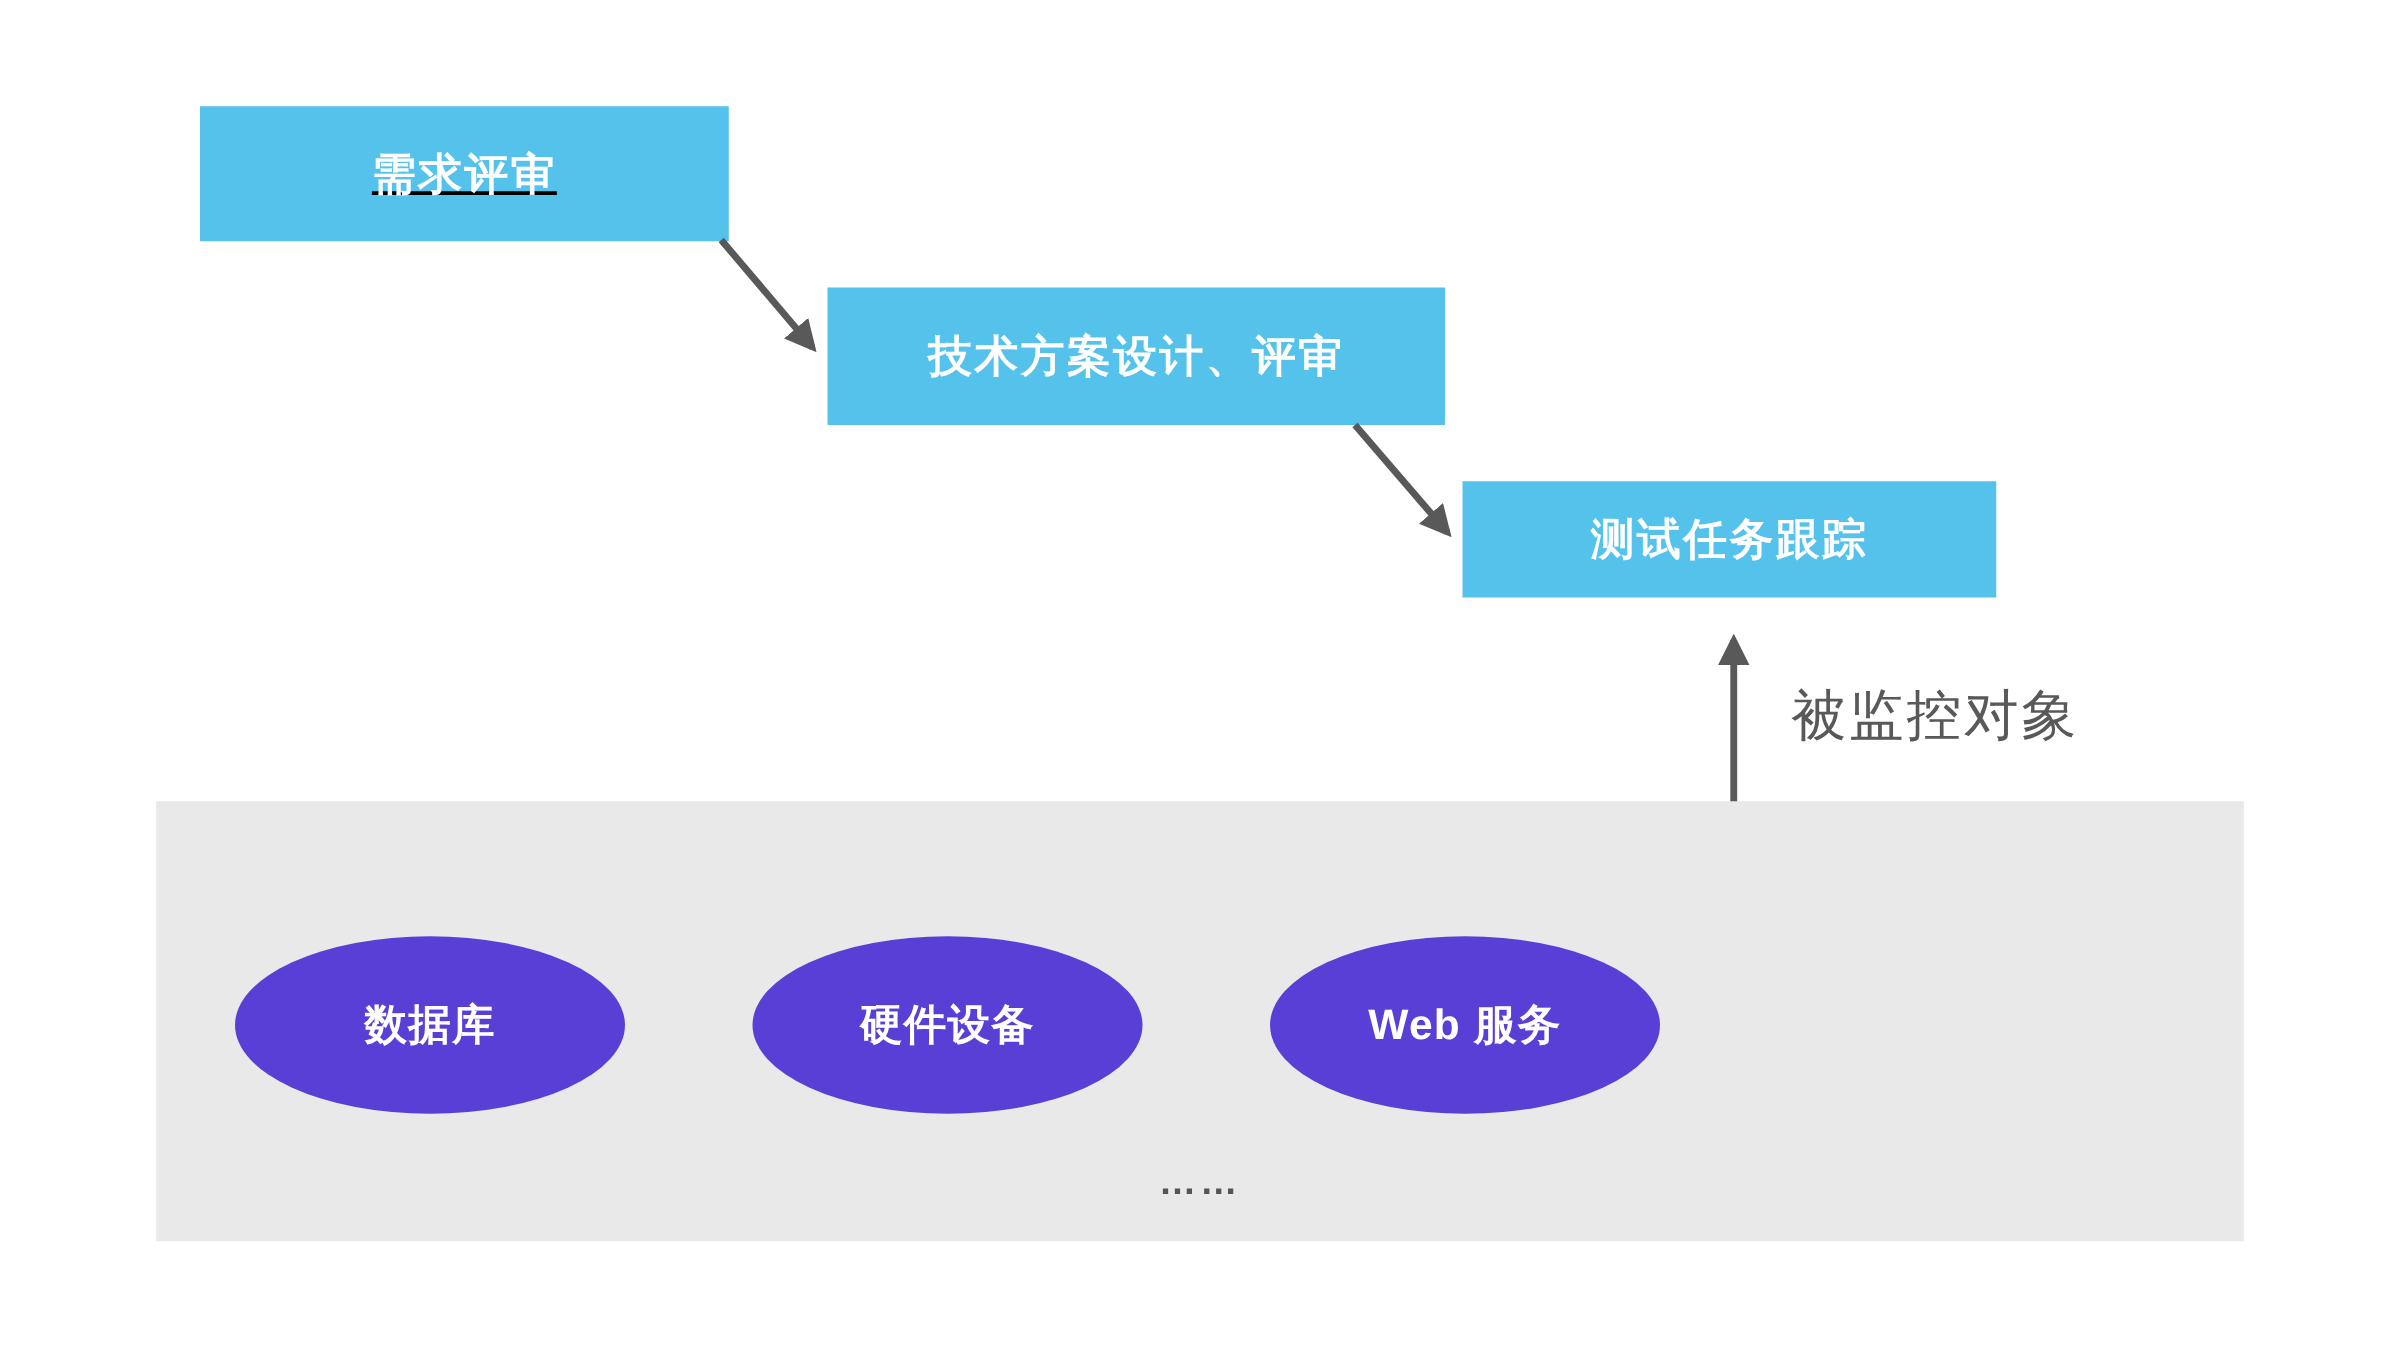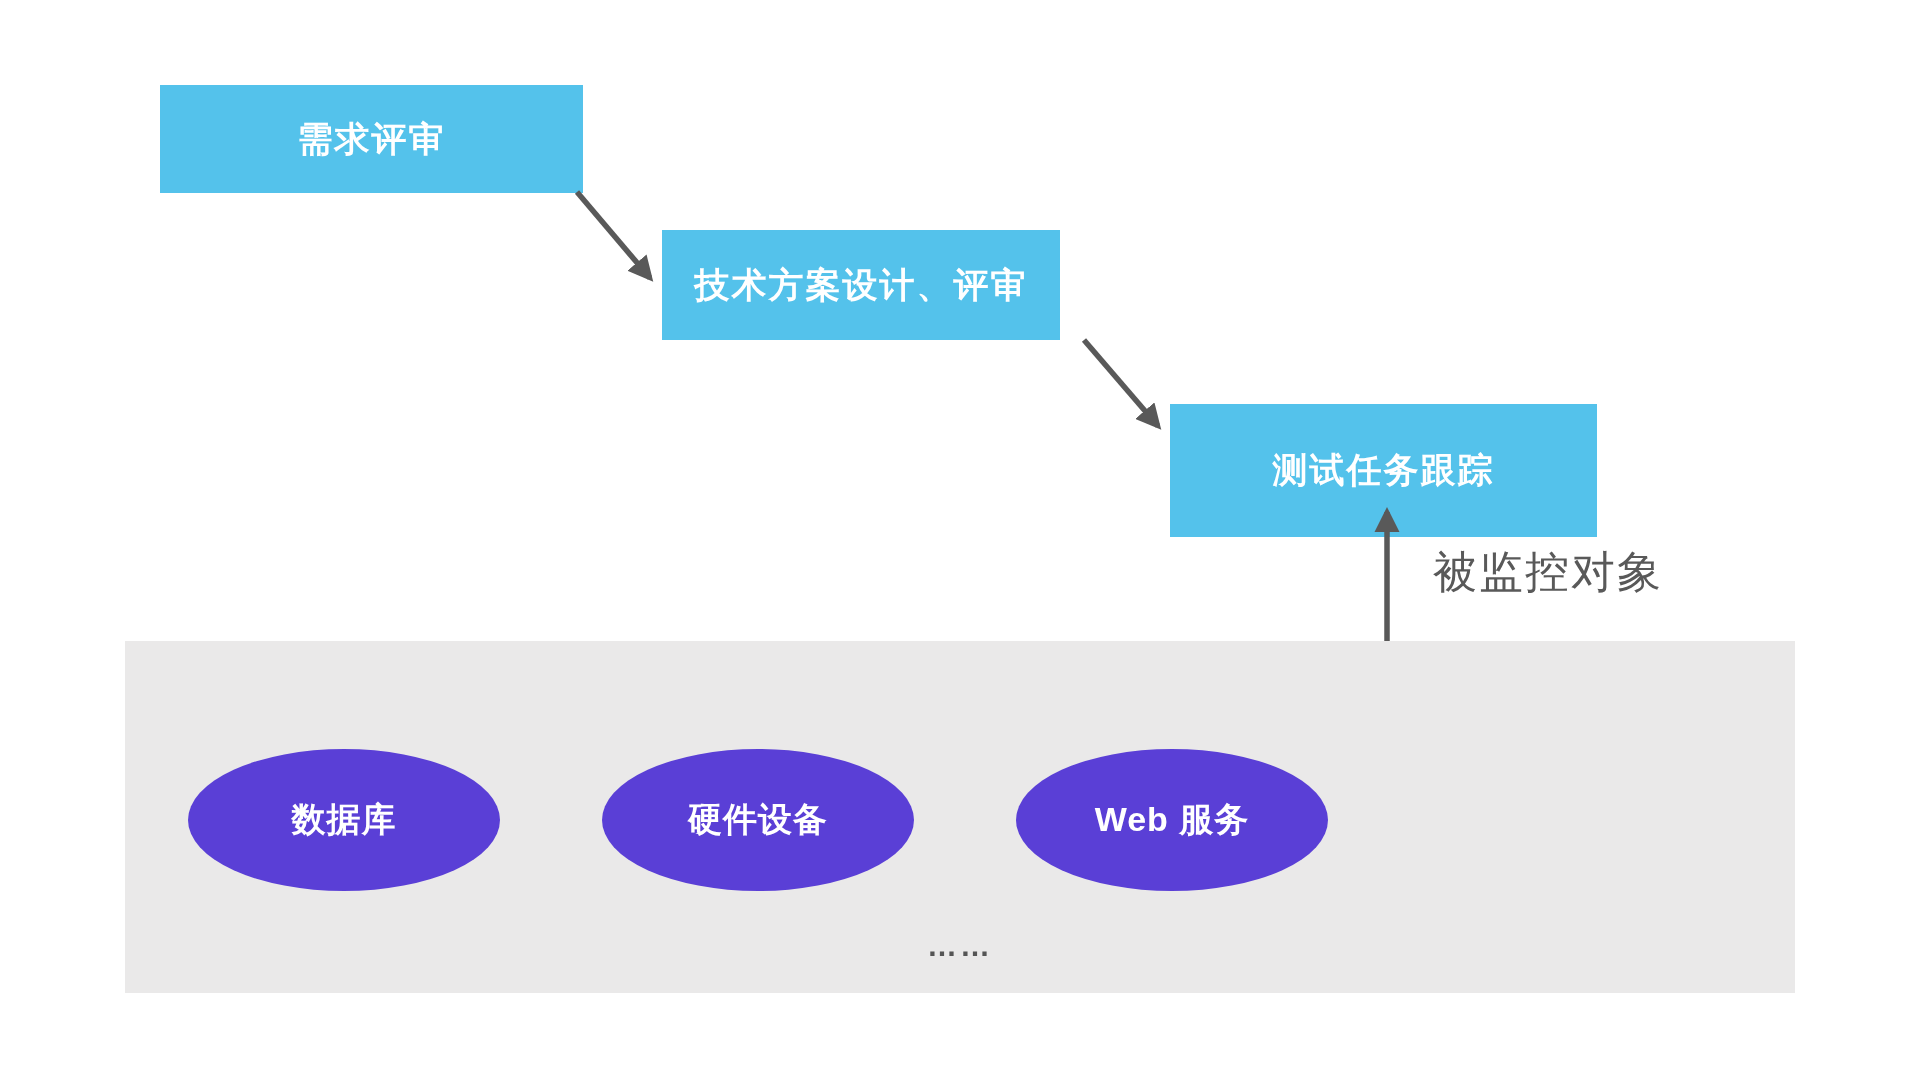--- a/index.html
+++ b/index.html
@@ -22,23 +22,23 @@
     align-items: center;
     justify-content: center;
   }
   .step-box .step-label {
     color: #ffffff;
     font-size: 35px;
     font-weight: bold;
     letter-spacing: 2px;
     white-space: nowrap;
   }
-  #step-1 { left: 160px; top: 85px;  width: 423px; height: 108px; }
-  #step-2 { left: 662px; top: 230px; width: 398px; height: 110px; }
-  #step-3 { left: 1170px; top: 404px; width: 427px; height: 133px; align-items: center; }
+  #step-1 { left: 160px; top: 85px;  width: 423px; height: 108px; text-decoration: underline; }
+  #step-2 { left: 662px; top: 230px; width: 494px; height: 110px; }
+  #step-3 { left: 1170px; top: 385px; width: 427px; height: 93px; align-items: center; }
 
   .arrow-layer {
     position: absolute;
     left: 0; top: 0;
     width: 1920px;
     height: 1080px;
     pointer-events: none;
   }
 
   .monitor-annotation {

